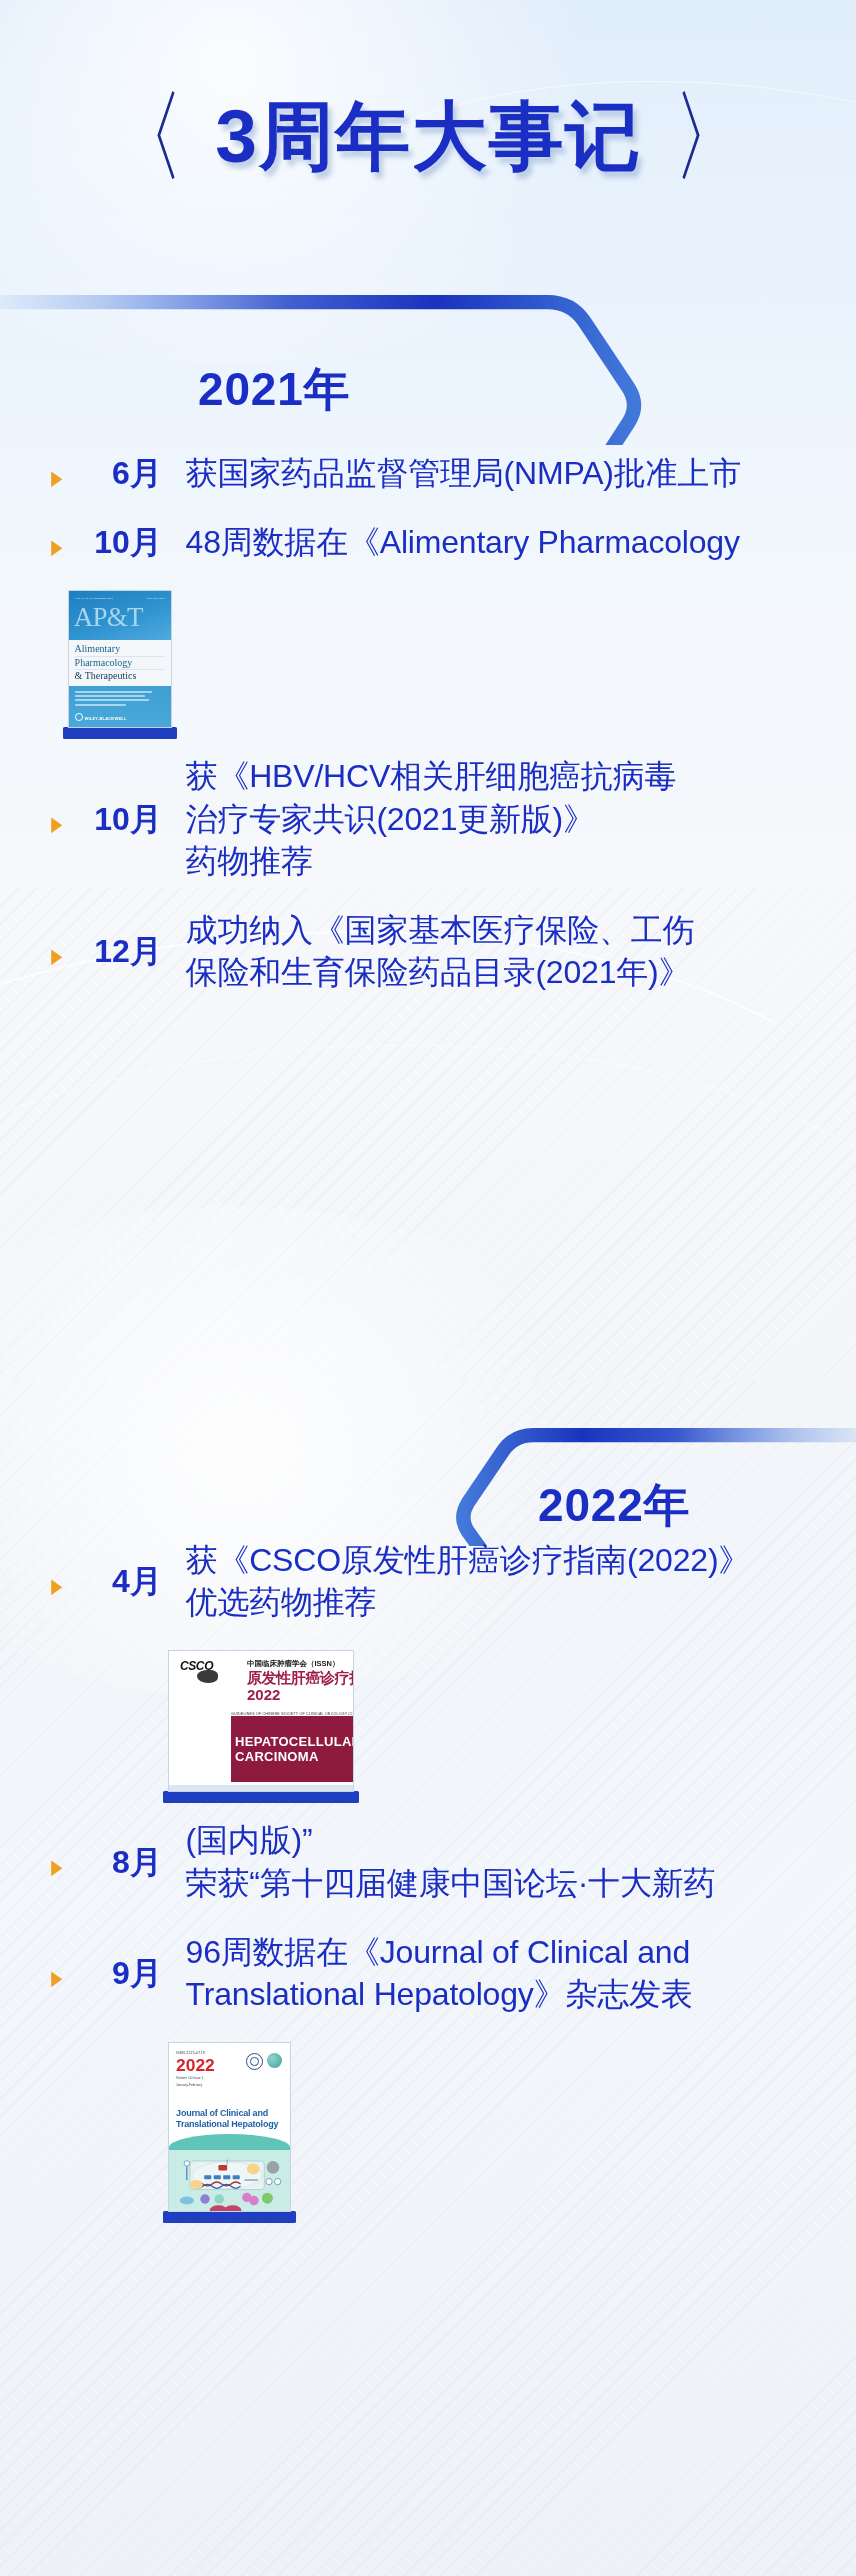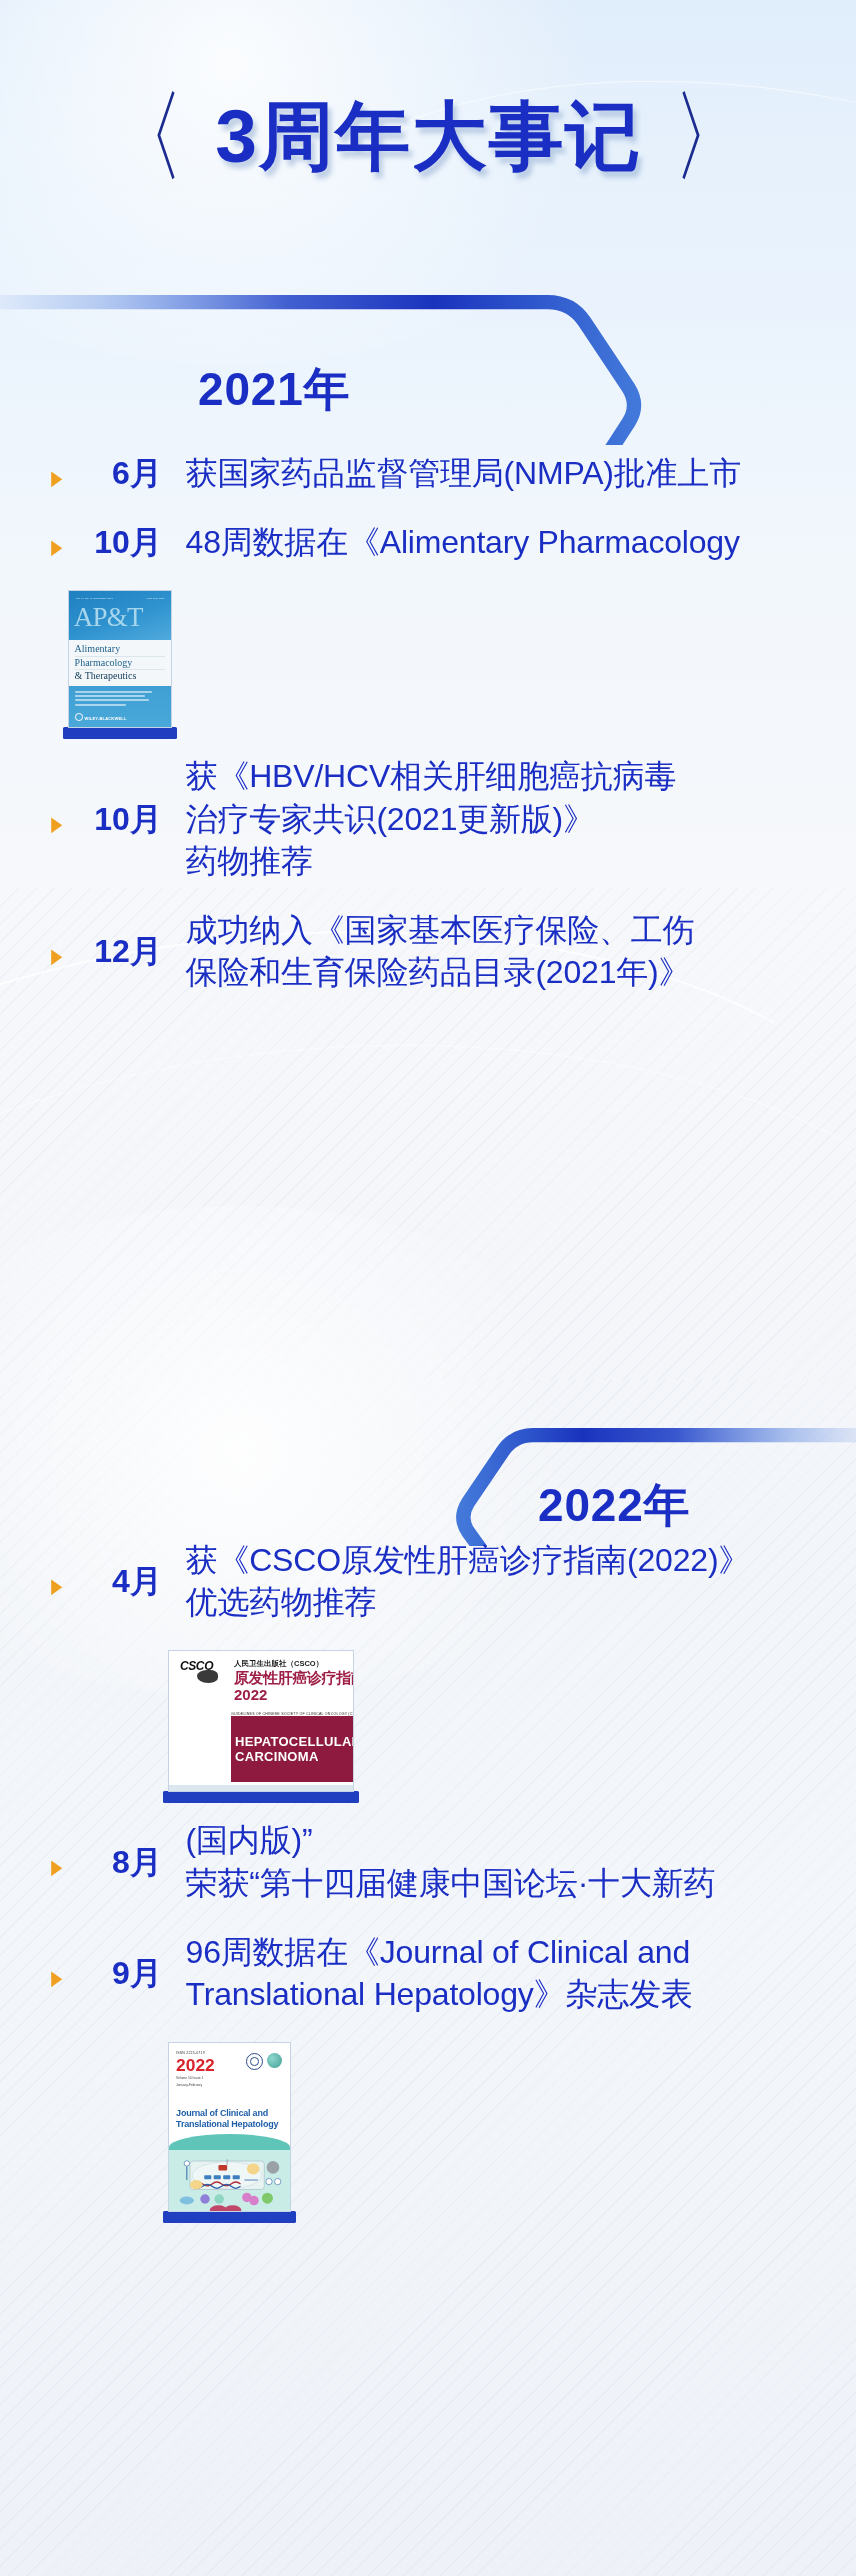--- a/index.html
+++ b/index.html
@@ -106,21 +106,21 @@
   .apt .blurb i{display:block;height:2px;background:rgba(255,255,255,.55);margin-bottom:2.1px;border-radius:0.8px;}
   .apt .blurb i:nth-child(1){width:88%}
   .apt .blurb i:nth-child(2){width:80%}
   .apt .blurb i:nth-child(3){width:84%}
   .apt .blurb i:nth-child(4){width:58%}
   .apt .wiley{position:absolute;left:6.3px;bottom:5.6px;color:#fff;font-size:4px;font-weight:bold;letter-spacing:0.2px;line-height:1.15;}
   .apt .wiley .ring{display:inline-block;width:5.6px;height:5.6px;border:0.8px solid #fff;border-radius:50%;vertical-align:-0.8px;margin-right:1.6px;}
 
   
   .csco{width:184px;height:140px;background:#fff;}
-  .csco .pad{padding:8px 9.5px 0 11px;display:flex;gap:3px;}
+  .csco .pad{padding:8px 9.5px 0 11px;display:flex;gap:16px;}
   .csco .mark{flex:0 0 auto;width:51px;}
   .csco .mark .word{font-size:12px;font-weight:bold;letter-spacing:-0.4px;color:#111;font-style:italic;}
   .csco .mark .blob{width:20.6px;height:12.7px;background:#3a3a3a;border-radius:50% 40% 45% 55%;margin:-3.2px 0 0 17.4px;}
   .csco .head{flex:1;}
   .csco .l1{font-size:7.5px;color:#1a1a1a;font-weight:bold;white-space:nowrap;}
   .csco .l2{font-size:15px;color:#9e1f46;font-weight:bold;line-height:1.15;letter-spacing:-0.4px;white-space:nowrap;}
   .csco .l3{font-size:15px;color:#9e1f46;font-weight:bold;line-height:1.05;}
   .csco .subline{font-size:3.6px;color:#2b2b2b;letter-spacing:0.2px;margin:9.5px 0 0 62px;white-space:nowrap;}
   .csco .bar{margin:0 0 0 62px;background:#8e1b3f;color:#fff;font-size:13px;font-weight:bold;letter-spacing:0.3px;padding:18px 4px;}
   .csco .lower{background:#dbe6ef;height:49px;margin-top:3.2px;position:relative;}
@@ -299,21 +299,21 @@
 
     <div class="cover-slot" style="padding-left:168px;margin-top:14.3px;">
       <div class="cover-shadow">
         <div class="cover csco">
           <div class="pad">
             <div class="mark">
               <div class="word">CSCO</div>
               <div class="blob"></div>
             </div>
             <div class="head">
-              <div class="l1">人民卫生出版社（CSCO）</div>
+              <div class="l1">中国临床肿瘤学会（ISSN）</div>
               <div class="l2">原发性肝癌诊疗指南</div>
               <div class="l3">2022</div>
             </div>
           </div>
           <div class="subline">GUIDELINES OF CHINESE SOCIETY OF CLINICAL ONCOLOGY (CSCO)</div>
           <div class="bar">HEPATOCELLULAR CARCINOMA</div>
           <div class="lower">
             <div class="org">中国临床肿瘤学会指南工作委员会　组织编写</div>
             <div class="pub">人民卫生出版社</div>
             <div class="city">·北 京·</div>

